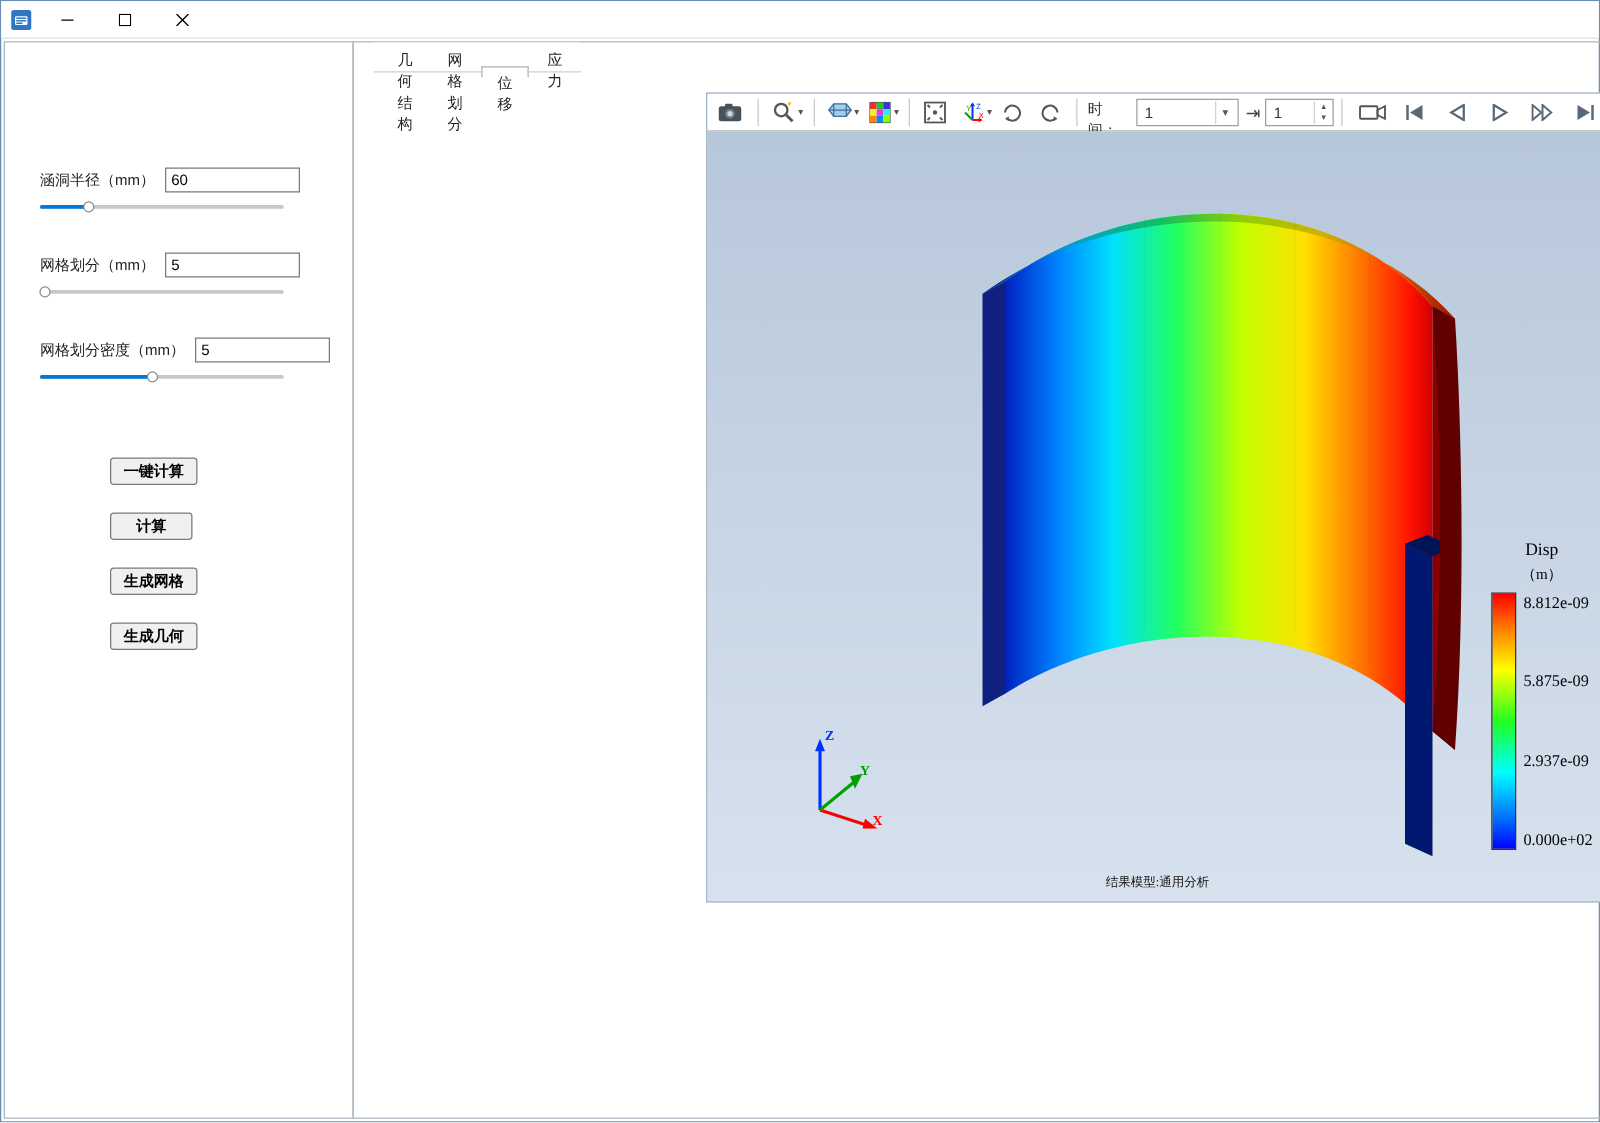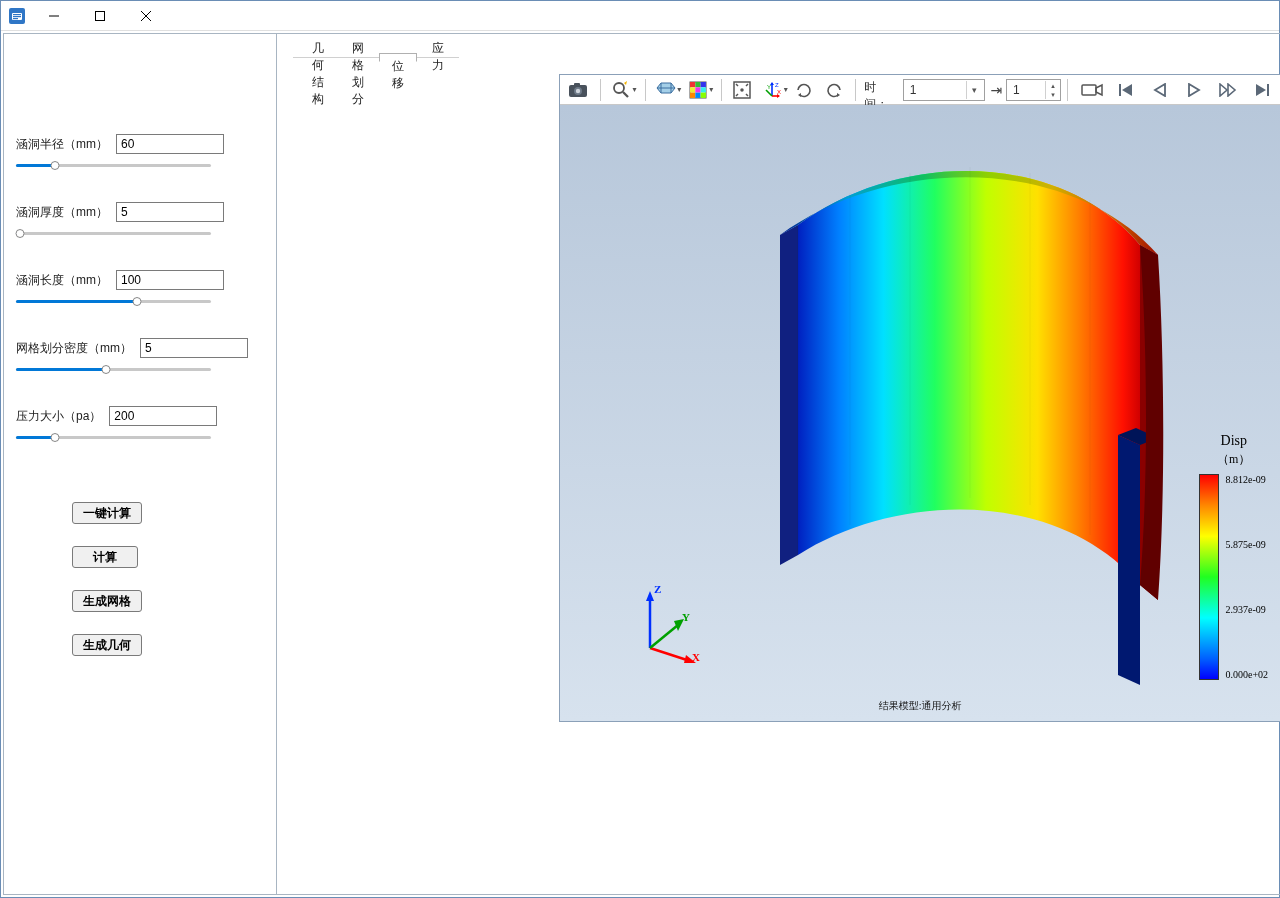--- a/index.html
+++ b/index.html
@@ -7,21 +7,21 @@
   .window { width: 1280px; height: 898px; border: 1px solid #6a8db5; display: flex; flex-direction: column; background: #fff; }
   .titlebar { height: 30px; display: flex; align-items: center; background: #fff; border-bottom: 1px solid #e0e0e0; }
   .titlebar .app-icon { width: 16px; height: 16px; margin: 0 6px 0 8px; background: #2f76c6; border-radius: 2px; display: flex; align-items: center; justify-content: center; }
   .titlebar .app-icon svg { display: block; }
   .titlebar .title { font-size: 13px; color: #000; flex: 1; }
   .win-btns { display: flex; height: 100%; }
   .win-btn { width: 46px; height: 100%; display: flex; align-items: center; justify-content: center; cursor: pointer; }
   .win-btn svg { stroke: #000; stroke-width: 1; fill: none; }
 
   .body { flex: 1; display: flex; padding: 2px; }
-  .sidebar { width: 280px; border: 1px solid #a8b5c2; padding: 18px 28px 18px 12px; display: flex; flex-direction: column; gap: 12px; background: #fff; }
+  .sidebar { width: 280px; border: 1px solid #a8b5c2; padding: 18px 28px 18px 28px; display: flex; flex-direction: column; gap: 12px; background: #fff; }
   .spacer-top { height: 70px; }
   .param { display: flex; flex-direction: column; gap: 4px; margin-bottom: 18px; }
   .param .row { display: flex; align-items: center; gap: 8px; }
   .param label { font-size: 12px; color: #222; white-space: nowrap; }
   .param input[type=text] { width: 108px; height: 20px; border: 1px solid #7a7a7a; padding: 1px 4px; font-size: 12px; }
   .slider { position: relative; width: 195px; height: 14px; }
   .slider .track { position: absolute; top: 6px; left: 0; right: 0; height: 3px; background: #c8c8c8; border-radius: 2px; }
   .slider .fill { position: absolute; top: 6px; left: 0; height: 3px; background: #0178d7; border-radius: 2px; }
   .slider .thumb { position: absolute; top: 3px; width: 9px; height: 9px; background: #fff; border: 1px solid #888; border-radius: 50%; transform: translateX(-50%); cursor: pointer; }
 
@@ -57,21 +57,21 @@
   .triad { position: absolute; left: 70px; bottom: 58px; width: 80px; height: 80px; }
   .triad .lbl { position: absolute; font-size: 11px; font-weight: bold; font-family: serif; }
   .result-label { position: absolute; bottom: 8px; left: 50%; transform: translateX(-50%); font-size: 10px; color: #111; font-family: "Microsoft YaHei", serif; }
 
   .legend { position: absolute; right: 12px; top: 328px; display: flex; flex-direction: column; align-items: center; }
   .legend .title { font-size: 14px; color: #000; text-align: right; margin-bottom: 2px; font-family: serif; }
   .legend .unit { font-size: 12px; color: #000; text-align: center; margin-bottom: 6px; font-family: serif; }
   .legend .bar-row { display: flex; align-items: stretch; }
   .legend .bar { width: 20px; height: 206px; background: linear-gradient(to bottom, #ff0000 0%, #ff8800 15%, #ffff00 30%, #20ff20 50%, #00ffff 70%, #0060ff 90%, #0000ff 100%); border: 1px solid #333; }
   .legend .ticks { display: flex; flex-direction: column; justify-content: space-between; padding-left: 6px; }
-  .legend .tick { font-size: 10px; white-space: nowrap; font-family: serif; }
+  .legend .tick { font-size: 13px; white-space: nowrap; font-family: serif; }
 
   .model { position: absolute; left: 210px; top: 60px; width: 400px; height: 520px; }
 </style>
 </head>
 <body>
 
 <div class="window">
   <div class="titlebar">
     <div class="app-icon">
       <svg width="12" height="12" viewBox="0 0 12 12">
@@ -112,65 +112,43 @@
         </div>
         <div class="slider">
           <div class="track"></div>
             <div class="fill" style="width:20%"></div>
             <div class="thumb" style="left:20%"></div>
         </div>
       </div>
 
       <div class="param">
         <div class="row">
-          <label>涵洞厚度（mm）</label>
+          <label>网格划分（mm）</label>
           <input type="text" value="5" style="">
         </div>
         <div class="slider">
           <div class="track"></div>
             <div class="fill" style="width:2%"></div>
             <div class="thumb" style="left:2%"></div>
         </div>
       </div>
 
-      <div class="param">
-        <div class="row">
-          <label>涵洞长度（mm）</label>
-          <input type="text" value="100" style="">
-        </div>
-        <div class="slider">
-          <div class="track"></div>
-            <div class="fill" style="width:62%"></div>
-            <div class="thumb" style="left:62%"></div>
-        </div>
-      </div>
 
       <div class="param">
         <div class="row">
           <label>网格划分密度（mm）</label>
           <input type="text" value="5" style="">
         </div>
         <div class="slider">
           <div class="track"></div>
             <div class="fill" style="width:46%"></div>
             <div class="thumb" style="left:46%"></div>
         </div>
       </div>
 
-      <div class="param">
-        <div class="row">
-          <label>压力大小（pa）</label>
-          <input type="text" value="200" style="">
-        </div>
-        <div class="slider">
-          <div class="track"></div>
-            <div class="fill" style="width:20%"></div>
-            <div class="thumb" style="left:20%"></div>
-        </div>
-      </div>
 
       <div class="btn-stack">
         <button>一键计算</button>
         <button>计算</button>
         <button>生成网格</button>
         <button>生成几何</button>
       </div>
     </div>
 
     <div class="main">

